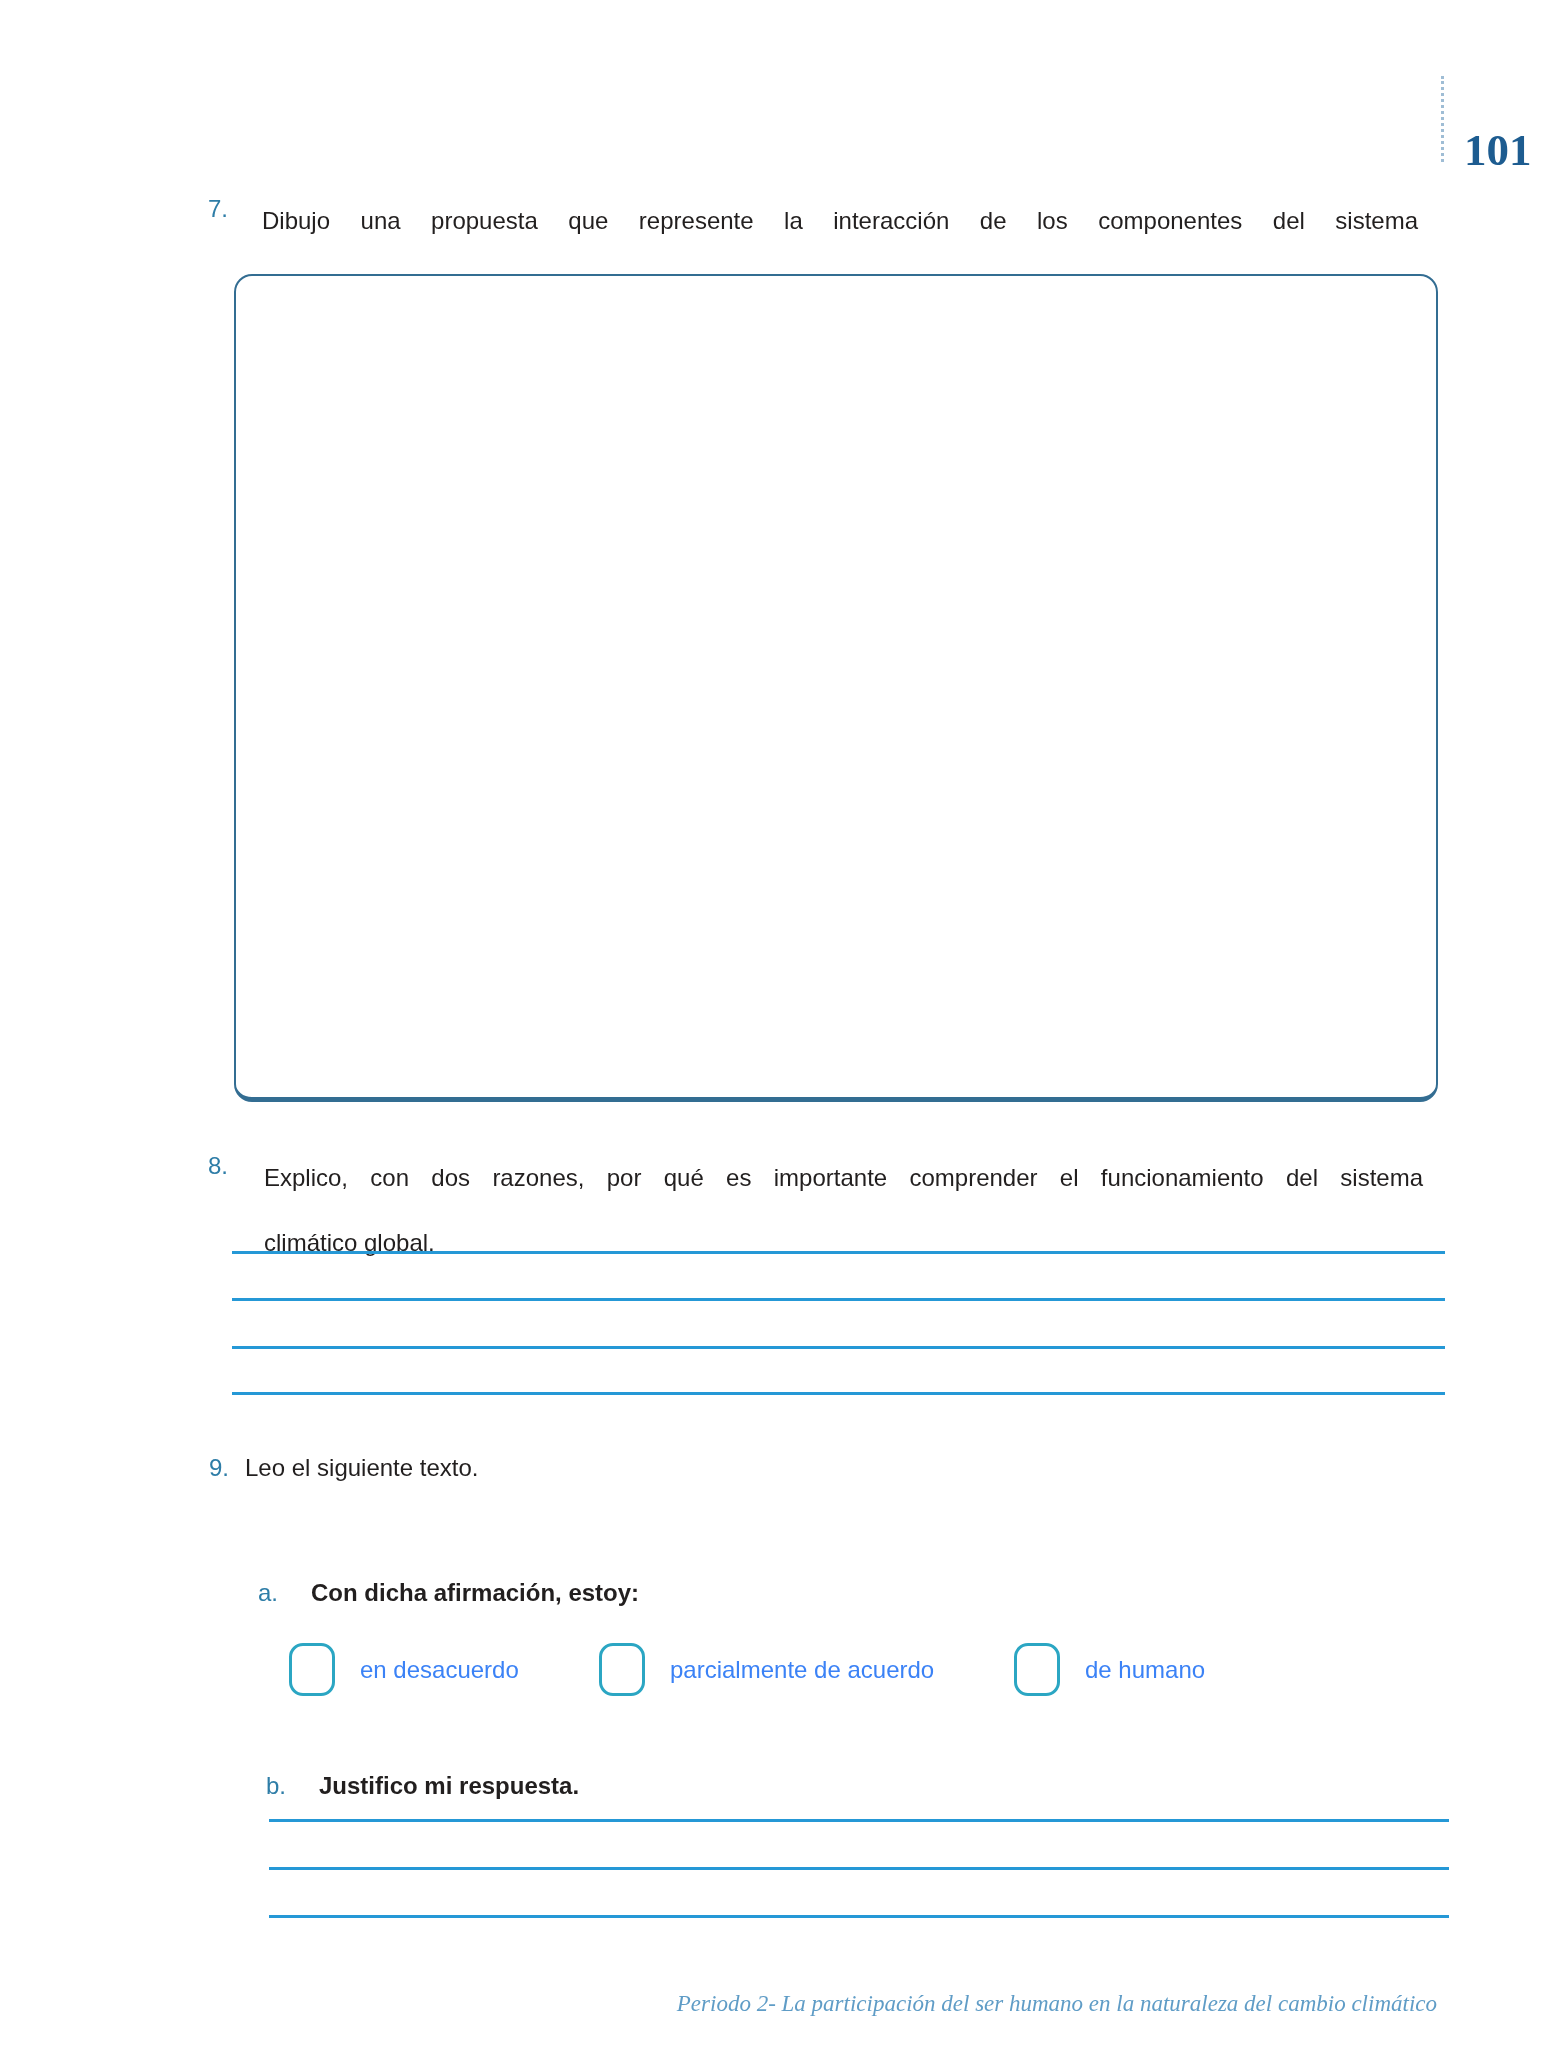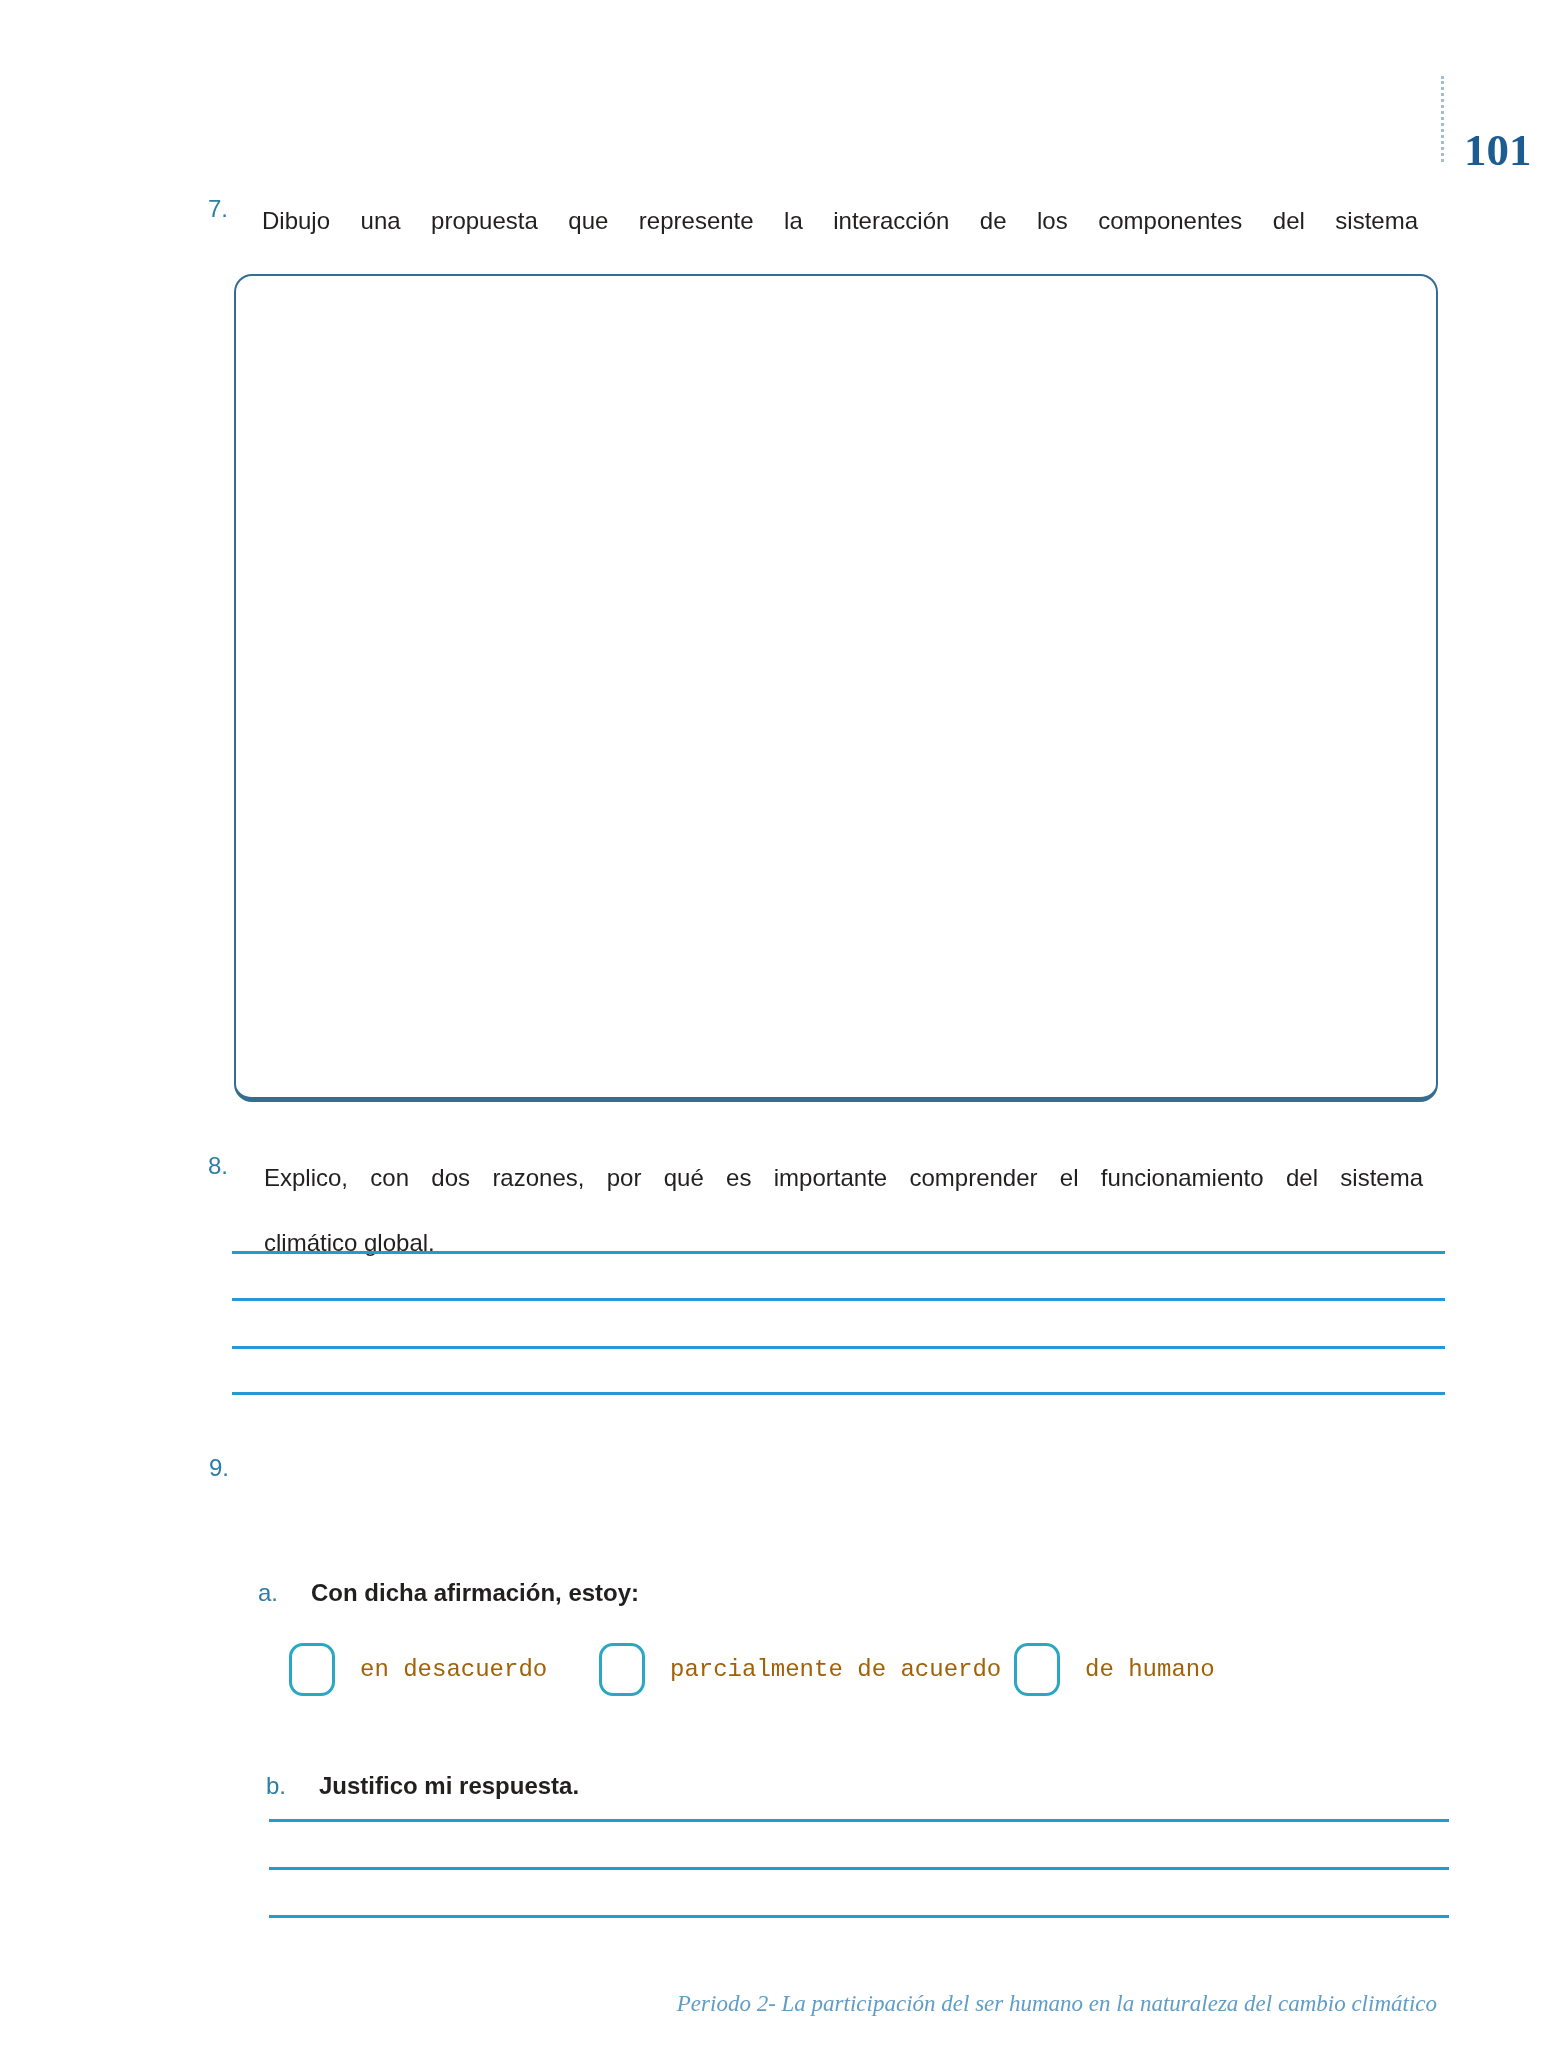--- a/index.html
+++ b/index.html
@@ -99,23 +99,22 @@
     display: inline-block;
     width: 46px; height: 53px;
     border: 3.5px solid #2ba6c3;
     border-radius: 14px;
     background: #ffffff;
     flex: 0 0 auto;
   }
   .option-label {
     margin-left: 13px;
     font-size: 24px;
-    color: #a16207;
+    color: #3b82f6;
     white-space: nowrap;
-    font-family: Liberation Mono, monospace;
   }
 
   
   .footer {
     position: absolute;
     right: 139px; top: 1955px;
     font-family: "Liberation Serif", serif;
     font-style: italic;
     font-size: 23px;
     color: #5f9cc6;
@@ -143,20 +142,21 @@
     <div class="q-line-justify">Explico, con dos razones, por qué es importante comprender el funcionamiento del sistema</div>
     <div>climático global.</div>
   </div>
 
   <div class="answer-line" style="left:208px; top:1227px; width:1213px;"></div>
   <div class="answer-line" style="left:208px; top:1274px; width:1213px;"></div>
   <div class="answer-line" style="left:208px; top:1322px; width:1213px;"></div>
   <div class="answer-line" style="left:208px; top:1368px; width:1213px;"></div>
 
   <div class="q-number" style="left:173px; top:1411px;">9.</div>
+  <div class="q-text" style="left:209px; top:1411px; width:1210px;">Leo el siguiente texto.</div>
 
 
   <div class="sub-item" style="left:210px; top:1536px;">
     <span class="sub-letter">a.</span><span class="sub-text">Con dicha afirmación, estoy:</span>
   </div>
 
   <div class="option" style="left:253px;">
     <span class="checkbox"></span>
     <span class="option-label">en desacuerdo</span>
   </div>

